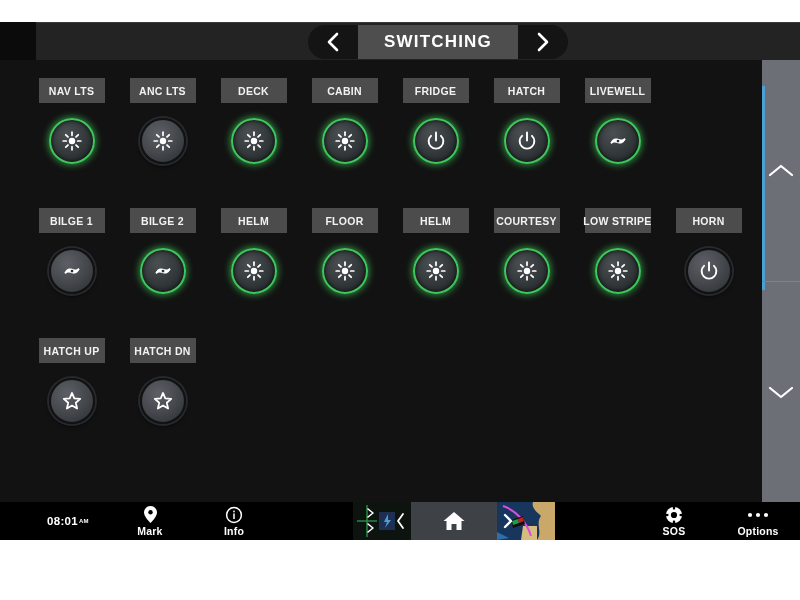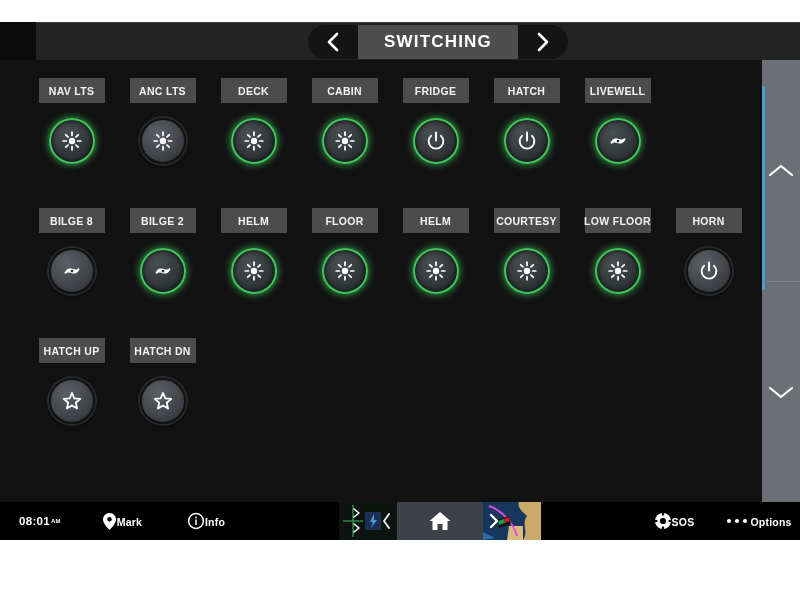--- a/index.html
+++ b/index.html
@@ -145,24 +145,25 @@
   #scroll-down { top: 221px; border-top: 1px solid #7e838a; }
 
   
   #taskbar {
     position: absolute;
     left: 0; top: 480px;
     width: 800px; height: 38px;
     background: #000000;
     display: flex;
     align-items: stretch;
+    padding-left: 28px;
   }
   .tb-item {
     display: flex;
-    flex-direction: row;
+    flex-direction: column;
     align-items: center;
     justify-content: center;
     cursor: pointer;
     color: #ffffff;
   }
   .tb-label {
     font-size: 10.5px;
     font-weight: bold;
     margin-top: 1px;
     letter-spacing: 0.2px;
@@ -318,21 +319,21 @@
             <svg width="22" height="22" viewBox="0 0 24 24">
               <path d="M4.5 14.2 C4.5 10.6 8.2 8.4 12 9.6 C15.4 10.7 17.6 10.4 18.8 8.6 L20.4 10.0 C18.6 13.0 15.2 13.4 11.4 12.2 C8.8 11.4 6.6 12.4 6.4 14.2 Z" fill="#ffffff"></path>
               <path d="M19.5 9.8 C19.5 13.4 15.8 15.6 12 14.4 C8.6 13.3 6.4 13.6 5.2 15.4 L3.6 14.0 C5.4 11.0 8.8 10.6 12.6 11.8 C15.2 12.6 17.4 11.6 17.6 9.8 Z" fill="#ffffff"></path>
               <circle cx="12" cy="12" r="1.5" fill="#2a2d31"></circle>
             </svg>
           </div>
         </div>
       </div>
       <div class="switch-row">
         <div class="switch-cell">
-          <div class="switch-label">BILGE 8</div>
+          <div class="switch-label">BILGE 1</div>
           <div class="switch-knob">
             <svg width="22" height="22" viewBox="0 0 24 24">
               <path d="M4.5 14.2 C4.5 10.6 8.2 8.4 12 9.6 C15.4 10.7 17.6 10.4 18.8 8.6 L20.4 10.0 C18.6 13.0 15.2 13.4 11.4 12.2 C8.8 11.4 6.6 12.4 6.4 14.2 Z" fill="#ffffff"></path>
               <path d="M19.5 9.8 C19.5 13.4 15.8 15.6 12 14.4 C8.6 13.3 6.4 13.6 5.2 15.4 L3.6 14.0 C5.4 11.0 8.8 10.6 12.6 11.8 C15.2 12.6 17.4 11.6 17.6 9.8 Z" fill="#ffffff"></path>
               <circle cx="12" cy="12" r="1.5" fill="#2a2d31"></circle>
             </svg>
           </div>
         </div>
         <div class="switch-cell">
           <div class="switch-label">BILGE 2</div>
@@ -402,21 +403,21 @@
               <line x1="12.00" y1="18.20" x2="12.00" y2="21.60" stroke="#ffffff" stroke-width="1.9" stroke-linecap="round"></line>
               <line x1="7.62" y1="16.38" x2="5.21" y2="18.79" stroke="#ffffff" stroke-width="1.9" stroke-linecap="round"></line>
               <line x1="5.80" y1="12.00" x2="2.40" y2="12.00" stroke="#ffffff" stroke-width="1.9" stroke-linecap="round"></line>
               <line x1="7.62" y1="7.62" x2="5.21" y2="5.21" stroke="#ffffff" stroke-width="1.9" stroke-linecap="round"></line>
               <line x1="12.00" y1="5.80" x2="12.00" y2="2.40" stroke="#ffffff" stroke-width="1.9" stroke-linecap="round"></line>
               <line x1="16.38" y1="7.62" x2="18.79" y2="5.21" stroke="#ffffff" stroke-width="1.9" stroke-linecap="round"></line>
             </svg>
           </div>
         </div>
         <div class="switch-cell">
-          <div class="switch-label">LOW FLOOR</div>
+          <div class="switch-label">LOW STRIPE</div>
           <div class="switch-knob on">
             <svg width="22" height="22" viewBox="0 0 24 24">
               <circle cx="12" cy="12" r="3.5" fill="#ffffff"></circle>
               <line x1="18.20" y1="12.00" x2="21.60" y2="12.00" stroke="#ffffff" stroke-width="1.9" stroke-linecap="round"></line>
               <line x1="16.38" y1="16.38" x2="18.79" y2="18.79" stroke="#ffffff" stroke-width="1.9" stroke-linecap="round"></line>
               <line x1="12.00" y1="18.20" x2="12.00" y2="21.60" stroke="#ffffff" stroke-width="1.9" stroke-linecap="round"></line>
               <line x1="7.62" y1="16.38" x2="5.21" y2="18.79" stroke="#ffffff" stroke-width="1.9" stroke-linecap="round"></line>
               <line x1="5.80" y1="12.00" x2="2.40" y2="12.00" stroke="#ffffff" stroke-width="1.9" stroke-linecap="round"></line>
               <line x1="7.62" y1="7.62" x2="5.21" y2="5.21" stroke="#ffffff" stroke-width="1.9" stroke-linecap="round"></line>
               <line x1="12.00" y1="5.80" x2="12.00" y2="2.40" stroke="#ffffff" stroke-width="1.9" stroke-linecap="round"></line>

